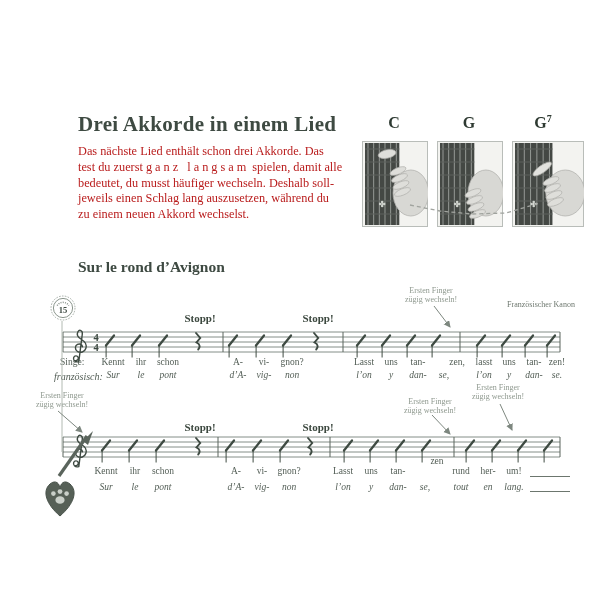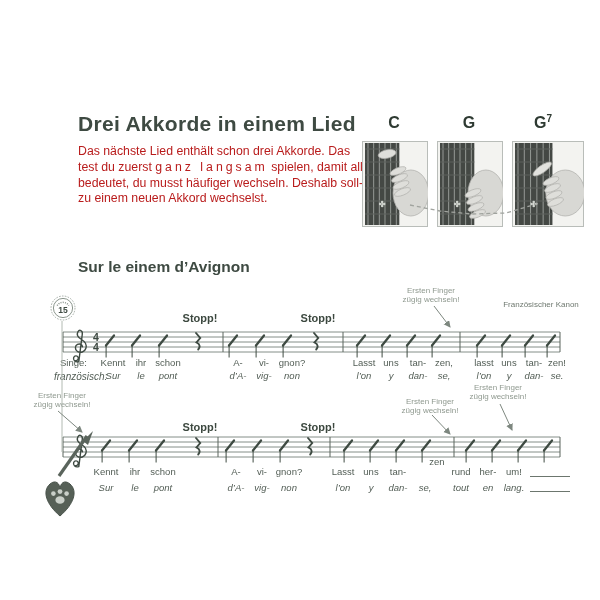--- a/index.html
+++ b/index.html
@@ -1,17 +1,17 @@
 <!DOCTYPE html>
 <html><head>
 <meta charset="utf-8">
 <style>
   html,body{margin:0;padding:0;background:#fff;}
   .page{position:relative;width:600px;height:520px;background:#ffffff;overflow:hidden;
-        font-family:Liberation Sans, sans-serif;color:#47534b;}
+        font-family:Liberation Serif, serif;color:#47534b;}
   .page-title{position:absolute;left:78px;top:112px;margin:0;font-size:21px;font-weight:bold;
         color:#3e4a42;letter-spacing:.3px;}
   .body-text{position:absolute;left:78px;top:144px;width:292px;font-size:12.3px;
         line-height:15.8px;color:#b91c1c;}
   .spaced{letter-spacing:3px;}
   .photo-label{position:absolute;top:113px;transform:translateX(-50%);font-size:16px;
         font-weight:bold;color:#2e3a32;}
   .photo-label sup{font-size:10px;}
   .photo{position:absolute;top:141px;}
   .song-title{position:absolute;left:78px;top:258px;font-size:15.5px;font-weight:bold;color:#3e4a42;}
@@ -30,20 +30,21 @@
 </head>
 <body>
 
 <div class="page">
 
   <h1 class="page-title">Drei Akkorde in einem Lied</h1>
   <div class="body-text">
     <div>Das nächste Lied enthält schon drei Akkorde. Das</div>
     <div><span>test du zuerst </span><span class="spaced">ganz langsam</span><span> spielen, damit alle</span></div>
     <div>bedeutet, du musst häufiger wechseln. Deshalb soll-</div>
+    <div>jeweils einen Schlag lang auszusetzen, während du</div>
     <div>zu einem neuen Akkord wechselst.</div>
   </div>
 
   <div class="photo-label" style="left:394px"><span>C</span><sup></sup></div>
   <div class="photo-label" style="left:469px"><span>G</span><sup></sup></div>
   <div class="photo-label" style="left:543px"><span>G</span><sup>7</sup></div>
   <div id="photoStrip">
       <svg width="66" height="86" class="photo" style="position: absolute; left: 362px; top: 141px;">
         <rect x="0.5" y="0.5" width="65" height="85" fill="#f3f3f0" stroke="#b9bdb9"></rect>
         <rect x="3" y="2" width="34.32" height="82" fill="#444844"></rect>
@@ -119,21 +120,21 @@
         <circle cx="21.72" cy="63" r="0.9" fill="#e4e6e2"></circle>
         <ellipse cx="53.28" cy="52" rx="19.44" ry="23" fill="#d8d8d4" stroke="#b2b2ae" stroke-width="0.8"></ellipse>
         <ellipse cx="39" cy="40" rx="8.5" ry="3.2" fill="#dededa" stroke="#b2b2ae" stroke-width="0.7" transform="rotate(-22 39 40)"></ellipse>
         <ellipse cx="40.5" cy="47" rx="8.5" ry="3.2" fill="#dededa" stroke="#b2b2ae" stroke-width="0.7" transform="rotate(-22 40.5 47)"></ellipse>
         <ellipse cx="42" cy="54" rx="8.5" ry="3.2" fill="#dededa" stroke="#b2b2ae" stroke-width="0.7" transform="rotate(-22 42 54)"></ellipse>
         <ellipse cx="43.5" cy="61" rx="8.5" ry="3.2" fill="#dededa" stroke="#b2b2ae" stroke-width="0.7" transform="rotate(-22 43.5 61)"></ellipse>
         <ellipse cx="30.24" cy="28" rx="11" ry="3.6" fill="#e2e2de" stroke="#b2b2ae" stroke-width="0.7" transform="rotate(-35 30.24 28)"></ellipse>
       </svg>
     </div>
 
-  <div class="song-title">Sur le einem d’Avignon</div>
+  <div class="song-title">Sur le rond d’Avignon</div>
 
   <svg class="overlay" style="left:50px;top:295px" width="26" height="26">
     <circle cx="13" cy="13" r="12" fill="#ffffff" stroke="#9aa49c" stroke-width="0.9" stroke-dasharray="1.6 1.3"></circle>
     <circle cx="13" cy="13" r="9.6" fill="#ffffff" stroke="#7e8a80" stroke-width="0.9"></circle>
     <path d="M7.2,10.6 A6.8,6.8 0 0 1 18.8,10.6" fill="none" stroke="#8a948c" stroke-width="1.5" stroke-dasharray="1 1.2"></path>
     <text x="13" y="17.6" text-anchor="middle" font-size="8.5" font-weight="bold" fill="#3e4a42">15</text>
   </svg>
 
   <div class="stopp" style="left:200px;top:312px">Stopp!</div>
   <div class="stopp" style="left:318px;top:312px">Stopp!</div>
@@ -247,21 +248,21 @@
   <div id="lyrics">
       <span class="lyr" style="left: 113px; top: 357px;">Kennt</span>
       <span class="lyr" style="left: 141px; top: 357px;">ihr</span>
       <span class="lyr" style="left: 168px; top: 357px;">schon</span>
       <span class="lyr" style="left: 238px; top: 357px;">A-</span>
       <span class="lyr" style="left: 264px; top: 357px;">vi-</span>
       <span class="lyr" style="left: 292px; top: 357px;">gnon?</span>
       <span class="lyr" style="left: 364px; top: 357px;">Lasst</span>
       <span class="lyr" style="left: 391px; top: 357px;">uns</span>
       <span class="lyr" style="left: 418px; top: 357px;">tan-</span>
-      <span class="lyr" style="left: 444px; top: 357px;">zen,</span>
+      <span class="lyr" style="left: 457px; top: 357px;">zen,</span>
       <span class="lyr" style="left: 484px; top: 357px;">lasst</span>
       <span class="lyr" style="left: 509px; top: 357px;">uns</span>
       <span class="lyr" style="left: 534px; top: 357px;">tan-</span>
       <span class="lyr" style="left: 557px; top: 357px;">zen!</span>
       <span class="lyr french" style="left: 113px; top: 370px;">Sur</span>
       <span class="lyr french" style="left: 141px; top: 370px;">le</span>
       <span class="lyr french" style="left: 168px; top: 370px;">pont</span>
       <span class="lyr french" style="left: 238px; top: 370px;">d’A-</span>
       <span class="lyr french" style="left: 264px; top: 370px;">vig-</span>
       <span class="lyr french" style="left: 292px; top: 370px;">non</span>

